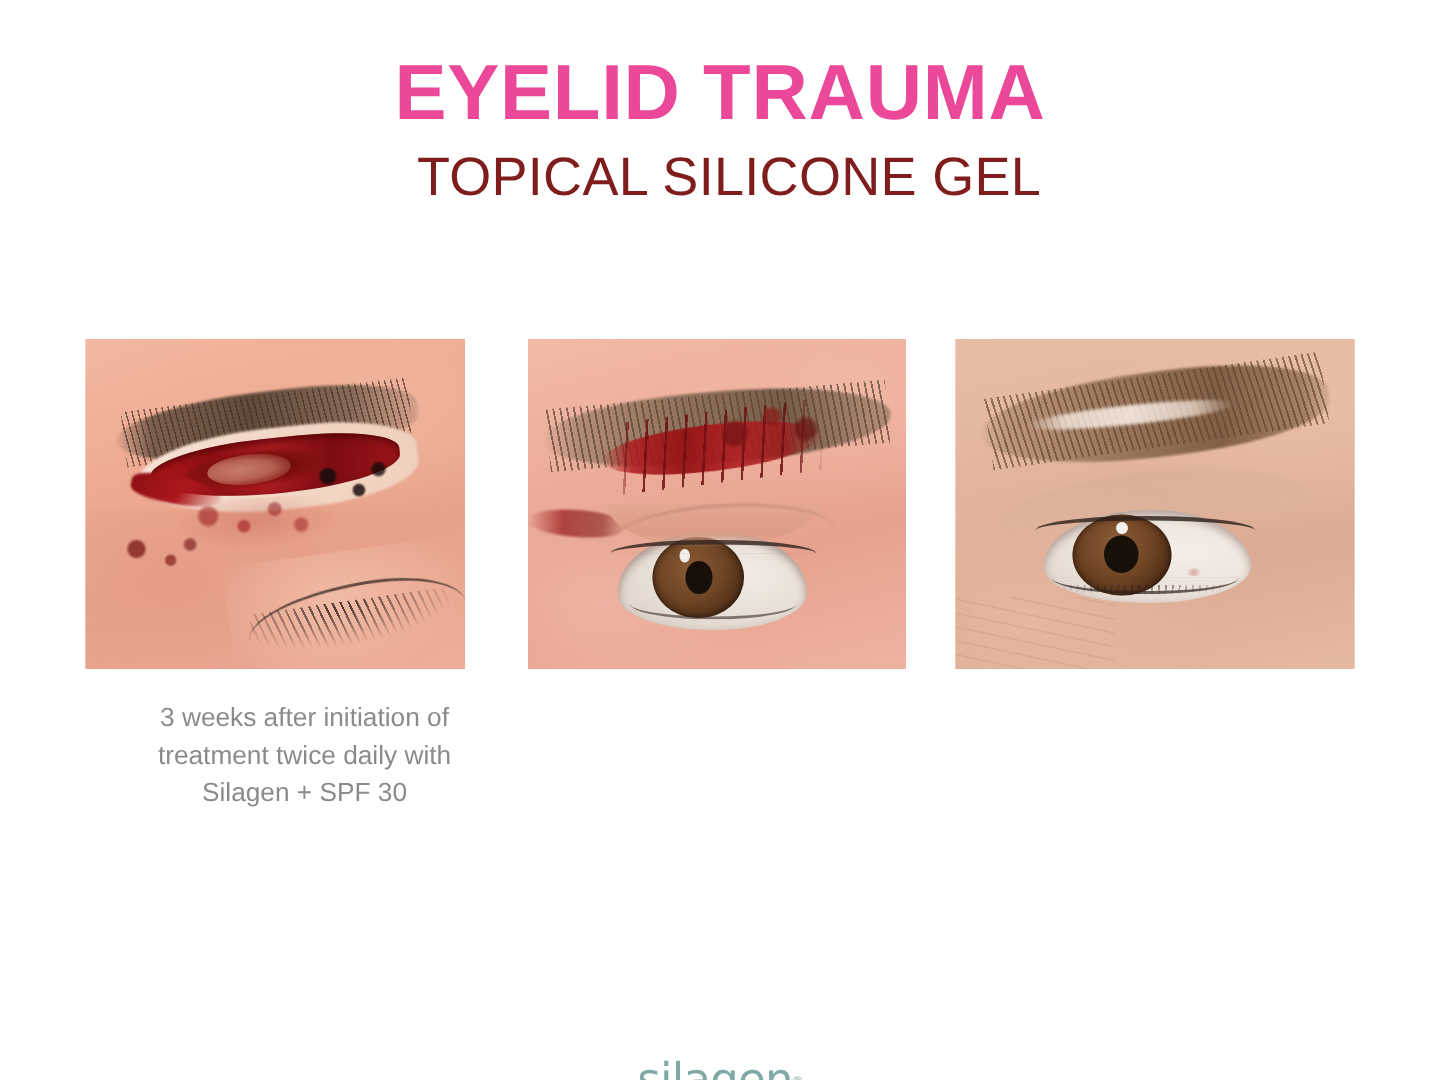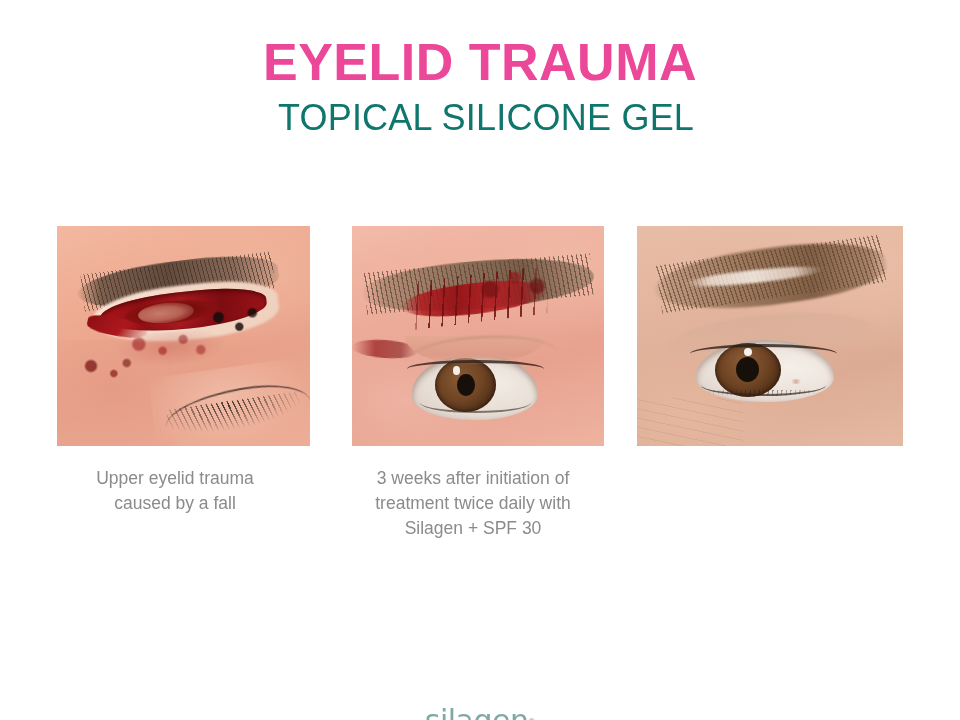--- a/index.html
+++ b/index.html
@@ -36,21 +36,21 @@
     font-weight: bold;
     letter-spacing: 0.5px;
     color: #ec4899;
     line-height: 56px;
     margin: 0;
     white-space: nowrap;
   }
   .sub-title {
     font-size: 36px;
     font-weight: 300;
-    color: #0f766e;
+    color: #7f1d1d;
     line-height: 44px;
     margin: 6px 0 0 0;
     letter-spacing: 0.2px;
     white-space: nowrap;
     padding-left: 12px;
   }
 
   
   .photo-row {
     position: absolute;
@@ -617,22 +617,20 @@
           <div class="p3-lowerlash-hairs"></div>
           <div class="p3-tear-duct"></div>
         </div>
         <div class="p3-cheek-lines"></div>
       </div>
     </div>
 
   </div>
 
   <div class="captions">
-    <div class="caption caption-1">Upper eyelid trauma
-caused by a fall</div>
     <div class="caption caption-3">3 weeks after initiation of
 treatment twice daily with
 Silagen + SPF 30</div>
   </div>
 
   <div class="logo">
     <div class="logo-inner">
       <div>
         <span class="logo-word">silagen</span><span class="logo-reg">®</span>
       </div>

